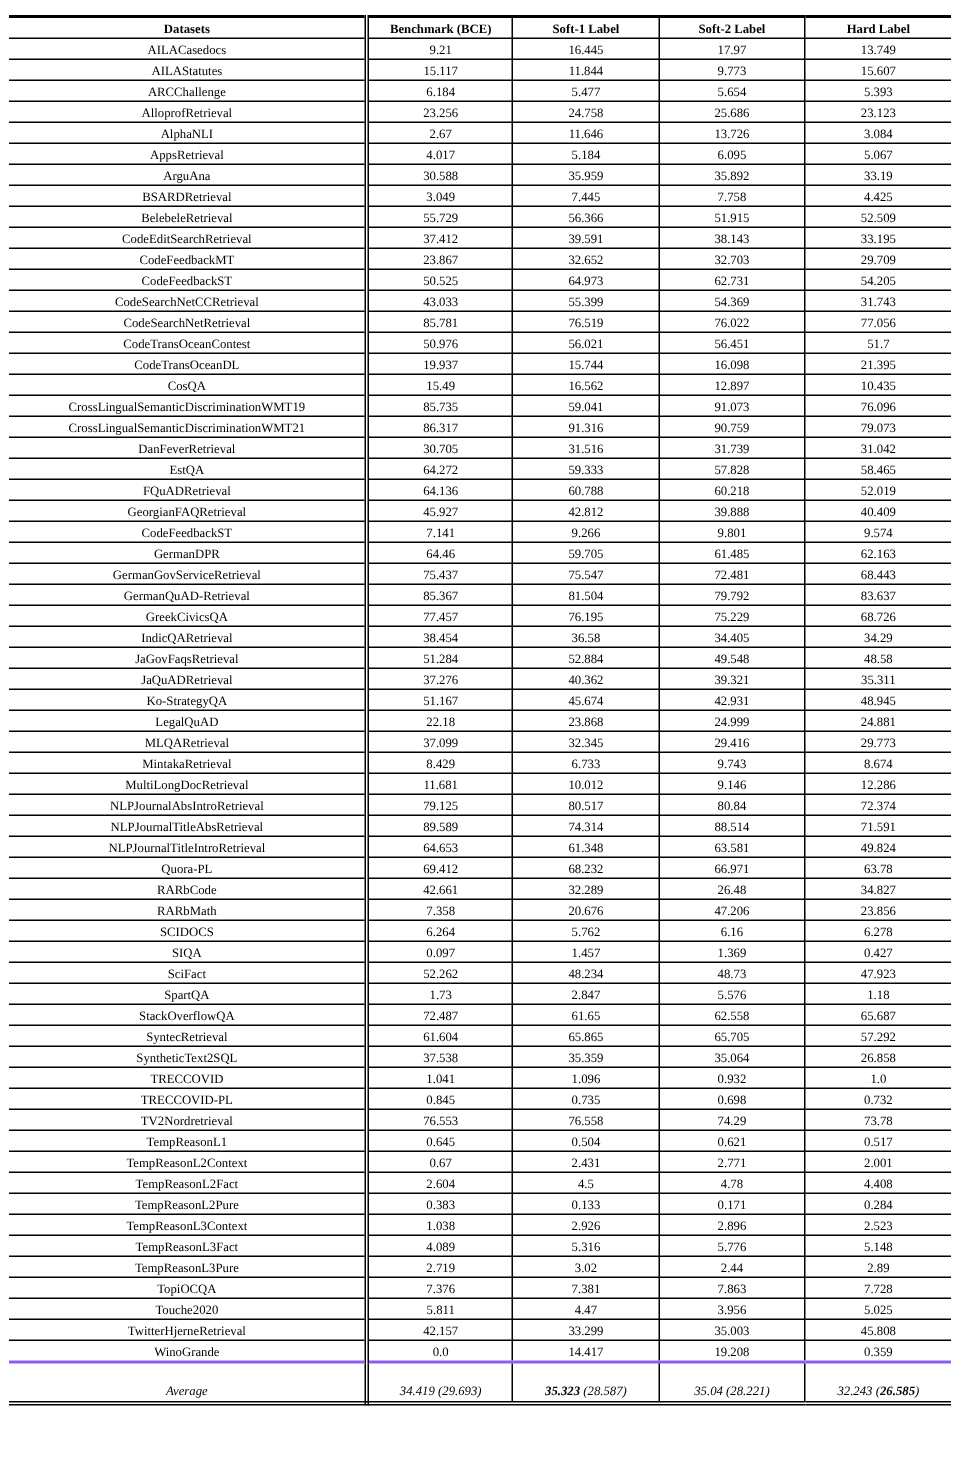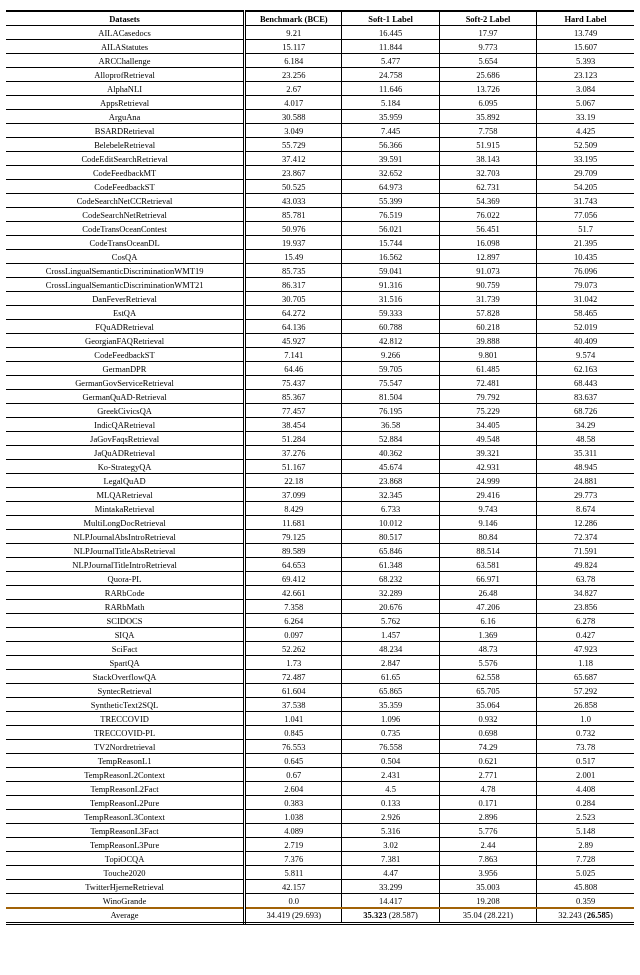--- a/index.html
+++ b/index.html
@@ -33,24 +33,25 @@
   tbody td {
     border-bottom: 0.5px solid #000;
   }
   .dbl-right {
     border-right: 3px double #000;
   }
   .sgl-right {
     border-right: 0.5px solid #000;
   }
   tfoot td {
-    border-top: 2px solid #a16207;
+    border-top: 2px solid #8b5cf6;
     border-bottom: 3px double #000;
-    padding-top: 1px;
+    padding-top: 13px;
     padding-bottom: 2px;
+    font-style: italic;
   }
   .bold { font-weight: bold; text-align: right; }
 </style>
 </head>
 <body>
 
 <table>
   <colgroup>
     <col class="dataset-col">
       <col class="val-col">
@@ -323,21 +324,21 @@
       <tr>
         <td class="dataset dbl-right">NLPJournalAbsIntroRetrieval</td>
         <td class="sgl-right">79.125</td>
         <td class="sgl-right">80.517</td>
         <td class="sgl-right">80.84</td>
         <td>72.374</td>
       </tr>
       <tr>
         <td class="dataset dbl-right">NLPJournalTitleAbsRetrieval</td>
         <td class="sgl-right">89.589</td>
-        <td class="sgl-right">65.846</td>
+        <td class="sgl-right">74.314</td>
         <td class="sgl-right">88.514</td>
         <td>71.591</td>
       </tr>
       <tr>
         <td class="dataset dbl-right">NLPJournalTitleIntroRetrieval</td>
         <td class="sgl-right">64.653</td>
         <td class="sgl-right">61.348</td>
         <td class="sgl-right">63.581</td>
         <td>49.824</td>
       </tr>

